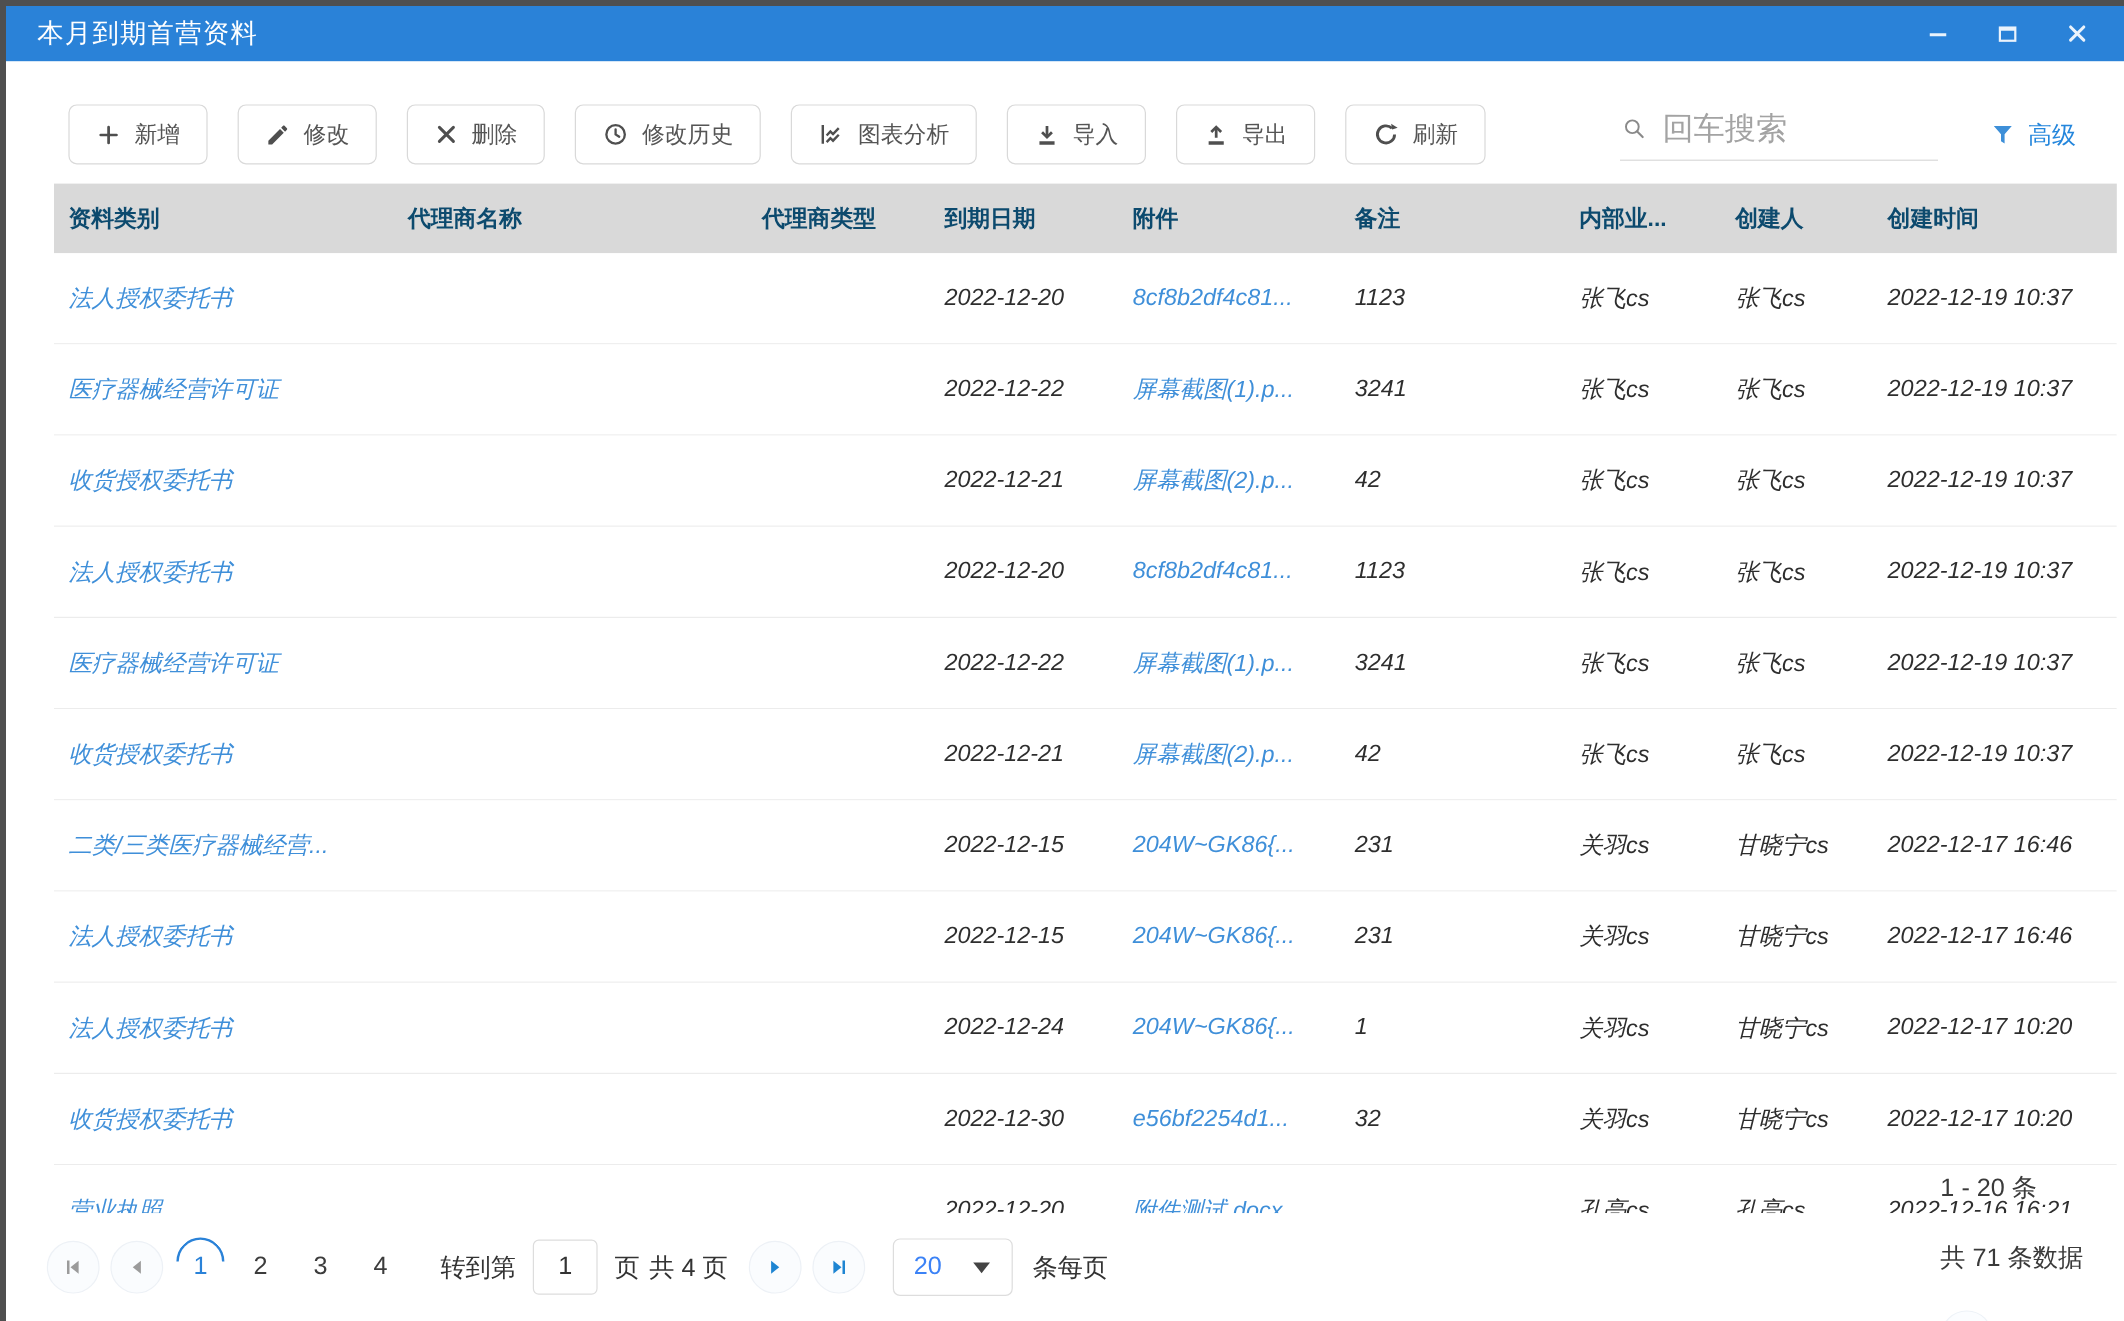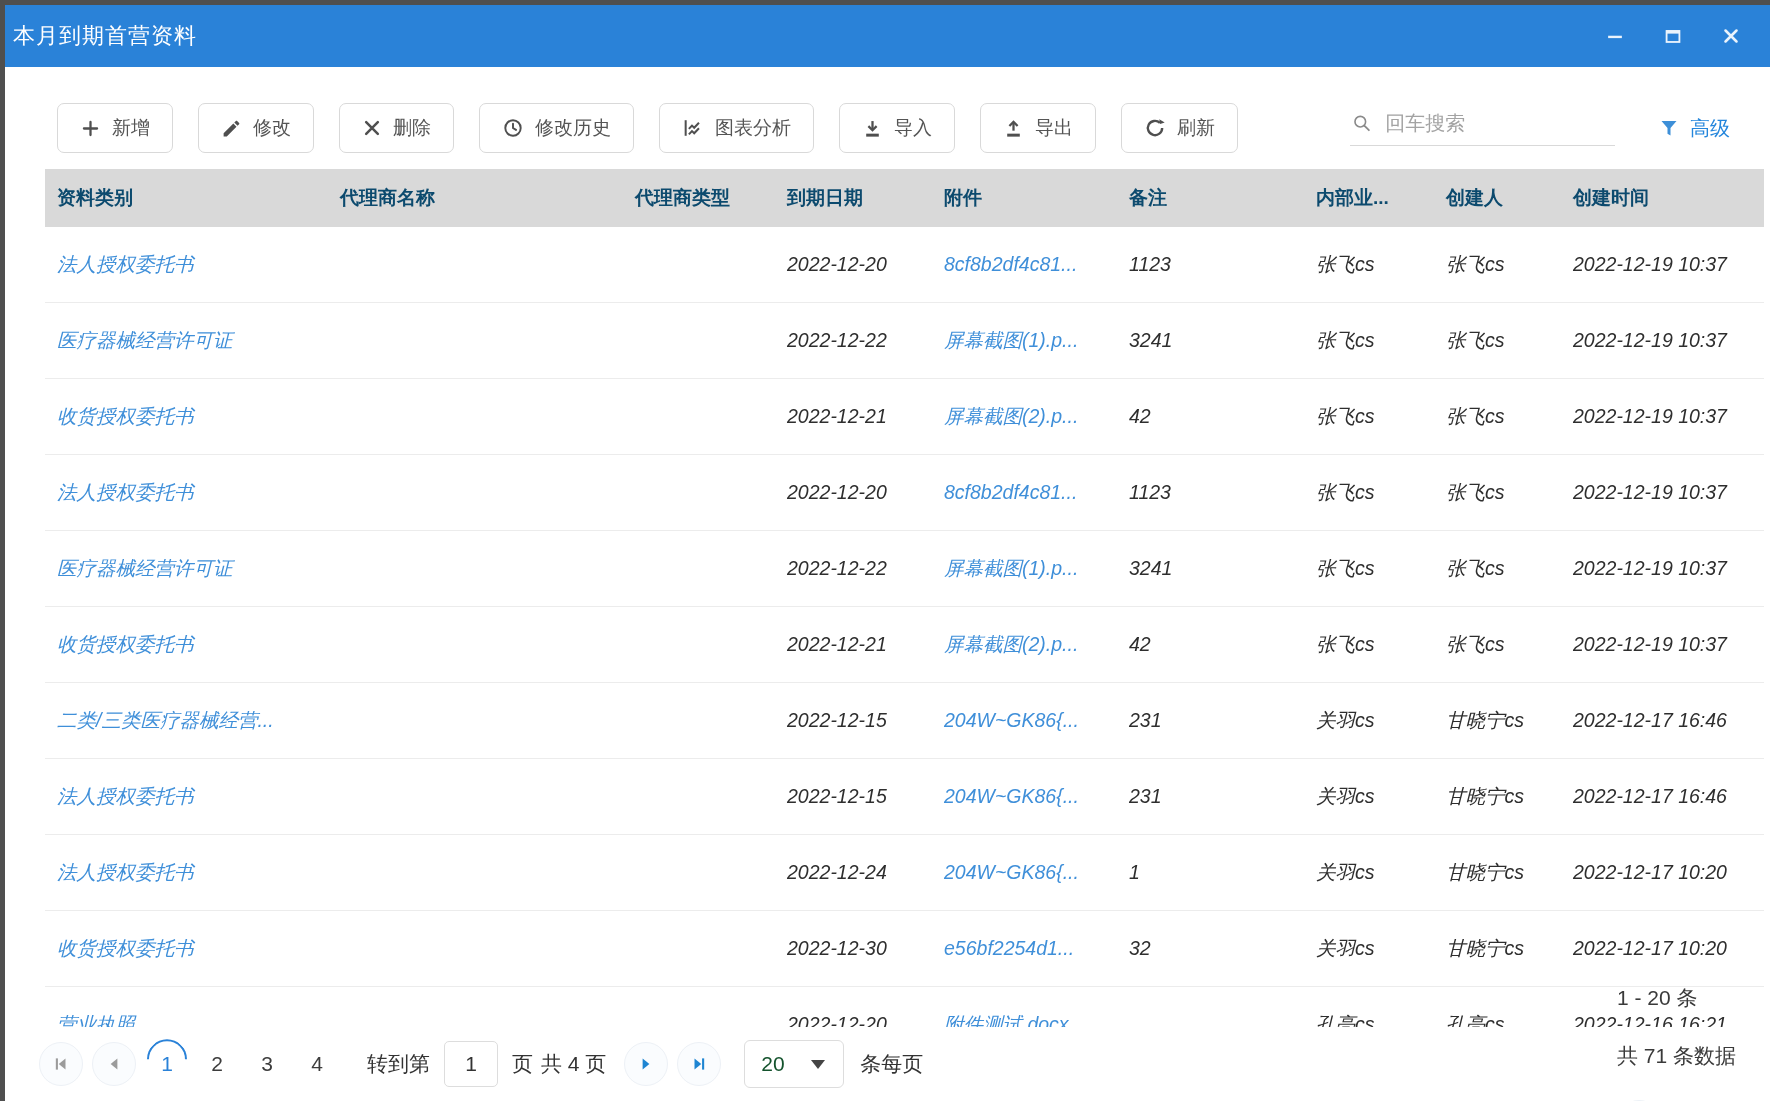--- a/index.html
+++ b/index.html
@@ -8,40 +8,40 @@
     width:1770px; height:1101px; overflow:hidden;
     background:#4f4f4f;
     font-family:"Liberation Sans","DejaVu Sans",sans-serif;
   }
   .window {
     position:absolute; left:5px; top:5px; right:0; bottom:0;
     background:#fff; display:flex; flex-direction:column;
   }
   
   .titlebar {
-    flex:none; height:62px; background:#2a82d8;
-    display:flex; align-items:center; padding:0 28px 0 8px;
+    flex:none; height:46px; background:#2a82d8;
+    display:flex; align-items:center; padding:0 28px 0 26px;
   }
   .title { color:#fff; font-size:22px; letter-spacing:1px; }
   .win-controls { margin-left:auto; display:flex; align-items:center; gap:36px; color:#eaf3fc; }
   .win-btn { width:22px; height:22px; display:flex; align-items:center; justify-content:center; cursor:pointer; }
   
   .toolbar { flex:none; display:flex; align-items:center; margin-top:36px; padding:0 40px; height:50px; }
   .tbtn {
     display:flex; align-items:center; gap:11px; height:50px; padding:0 22px;
     border:1px solid #d9d9d9; border-radius:7px; background:#fff;
     color:#555; font-size:19px; margin-right:13px; cursor:pointer; white-space:nowrap;margin-left:12px;
   }
   .tbtn svg { color:#4f4f4f; }
   .search-area { margin-left:auto; display:flex; align-items:center; }
   .search-box {
     display:flex; align-items:center; gap:12px; width:265px;
     border-bottom:1px solid #d9d9d9; padding:0 2px 9px 2px;
   }
-  .search-box input { border:none; outline:none; font-size:20px; color:#6d28d9; width:100%; background:transparent; }
+  .search-box input { border:none; outline:none; font-size:26px; color:#6d28d9; width:100%; background:transparent; }
   .search-box input::placeholder { color:#a3a3a3; }
   .advanced { display:flex; align-items:center; gap:11px; margin-left:44px; color:#2486dc; font-size:20px; cursor:pointer; }
   
   .table { flex:none; margin:16px 6px 0 40px; display:flex; flex-direction:column; }
   .grid-row {
     display:grid;
     grid-template-columns:283px 295px 152px 157px 185px 187px 130px 127px minmax(0,1fr);
     align-items:center;
   }
   .thead { flex:none; background:#d9d9d9; height:58px; }
@@ -86,21 +86,21 @@
     border:1px solid #ddd; border-radius:5px; text-align:center;
     font-size:21px; color:#333; outline:none;
     font-family:"Liberation Sans","DejaVu Sans",sans-serif;
   }
   .page-word { margin-left:14px; font-size:21px; color:#333; }
   .total-pages { margin-left:8px; margin-right:18px; font-size:21px; color:#333; }
   .size-select {
     height:48px; min-width:100px; margin-left:14px; margin-right:16px;
     border:1px solid #ddd; border-radius:6px;
     display:flex; align-items:center; padding:0 16px; gap:26px;
-    font-size:21px; color:#14532d; cursor:pointer;
+    font-size:21px; color:#3b82f6; cursor:pointer;
   }
   .caret-down {
     width:0; height:0; border-left:7px solid transparent; border-right:7px solid transparent;
     border-top:9px solid #444;
   }
   .per-page { font-size:21px; color:#333; }
   .pag-right { margin-left:auto; display:flex; gap:30px; font-size:21px; color:#3a3a3a;flex-direction:column; }
   .refresh-circle {
     width:44px; height:44px; border-radius:50%;
     background:#fbfdff; border:1px solid #edf2f7; color:#1e85d2;

